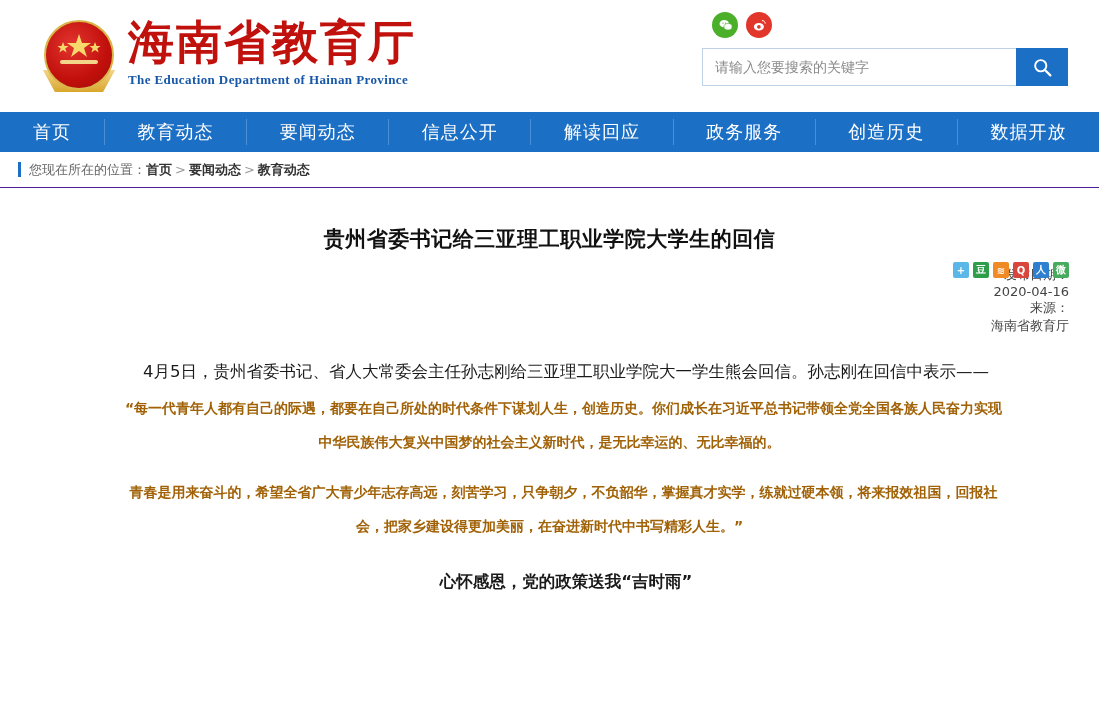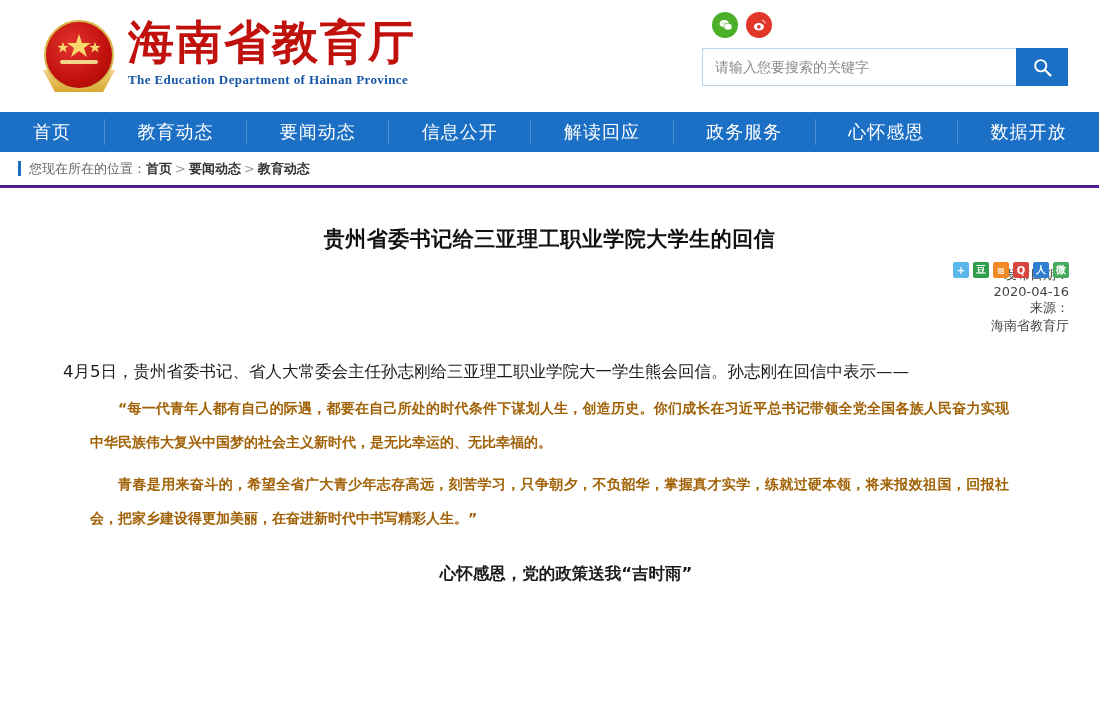--- a/index.html
+++ b/index.html
@@ -117,21 +117,21 @@
     font-family: "DejaVu Sans", sans-serif;
   }
   .nav-item.first { flex: 0 0 104px; }
   .nav-sep { width: 1px; background: #4b90d6; margin: 7px 0; }
 
   
   .crumb-wrap {
     height: 36px;
     display: flex; align-items: center;
     padding-left: 18px;
-    border-bottom: 3px solid #4c1d95;
+    border-bottom: 1px solid #4c1d95;
   }
   .crumb-bar {
     width: 3px; height: 15px; background: #1b6fc4; margin-right: 8px;
   }
   .crumb {
     font-size: 13px; color: #666;
     font-family: "DejaVu Sans", sans-serif;
   }
   .crumb b { color: #333; font-weight: bold; }
   .crumb .sep { color: #999; margin: 0 3px; }
@@ -174,32 +174,32 @@
   .s5 { background: #2f7fd0; }
   .s6 { background: #46ab5c; }
 
   .body-text {
     margin-top: 20px;
     font-size: 16.5px;
     color: #1a1a1a;
     line-height: 34px;
     font-family: "DejaVu Sans", sans-serif;
   }
-  .p-indent { text-indent: 2em; }
+  .p-indent { text-indent: 2em; text-align: center; }
   .quote {
     color: #a16207;
     font-weight: bold;
     font-size: 14px;
     line-height: 34px;
     padding: 0 60px 0 60px;
     margin-top: 2px;
     text-align: justify;
     font-family: "DejaVu Sans", sans-serif;
   }
-  .quote .p2 { margin-top: 8px; }
+  .quote .p2 { margin-top: 16px; }
   .tail {
     margin-top: 22px;
     font-size: 16.5px;
     font-weight: bold;
     color: #1a1a1a;
     text-indent: 2em;
     font-family: "DejaVu Sans", sans-serif;
     text-align: center;
   }
 </style>
@@ -261,21 +261,21 @@
     <div class="nav-item">教育动态</div>
     <div class="nav-sep"></div>
     <div class="nav-item">要闻动态</div>
     <div class="nav-sep"></div>
     <div class="nav-item">信息公开</div>
     <div class="nav-sep"></div>
     <div class="nav-item">解读回应</div>
     <div class="nav-sep"></div>
     <div class="nav-item">政务服务</div>
     <div class="nav-sep"></div>
-    <div class="nav-item">心怀感恩</div>
+    <div class="nav-item">创造历史</div>
     <div class="nav-sep"></div>
     <div class="nav-item">数据开放</div>
   </div>
 
   <div class="crumb-wrap">
     <div class="crumb-bar"></div>
     <div class="crumb">
       <span>您现在所在的位置：</span><b>首页</b><span class="sep">&gt;</span><b>要闻动态</b><span class="sep">&gt;</span><b>教育动态</b>
     </div>
   </div>

